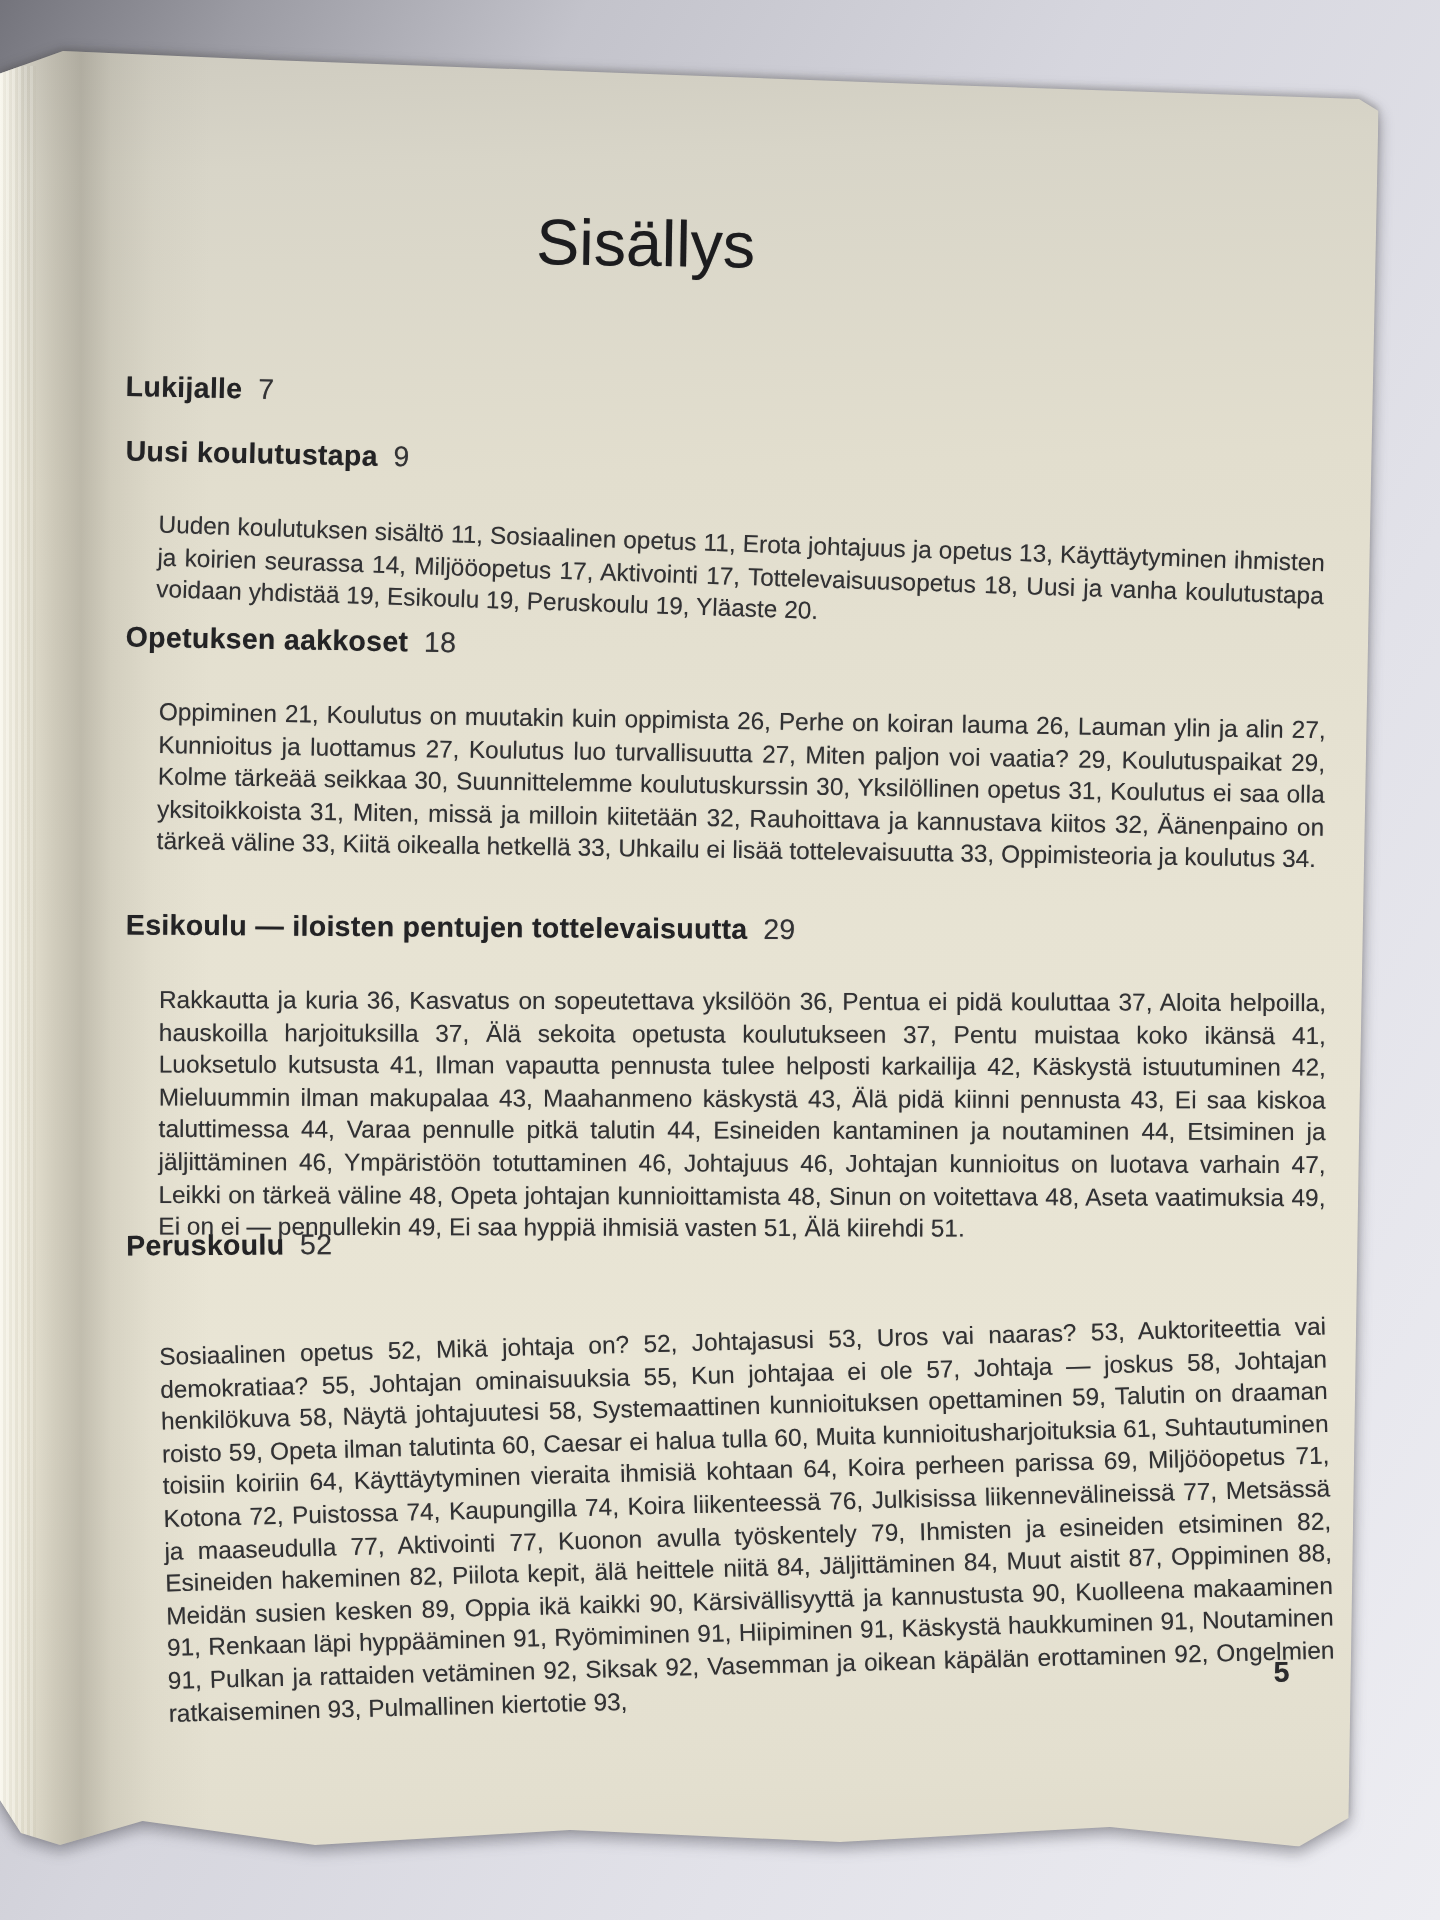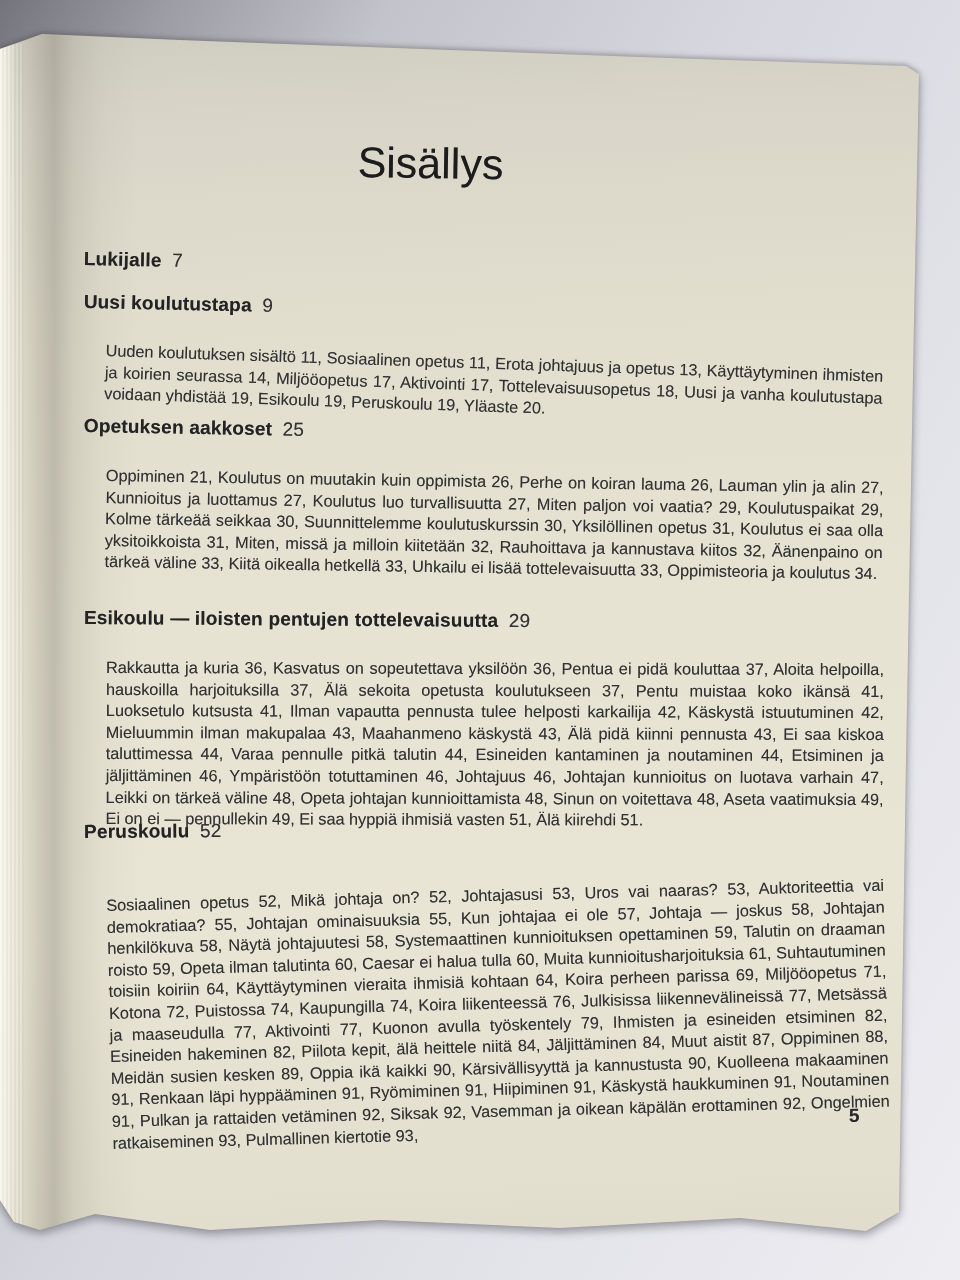--- a/index.html
+++ b/index.html
@@ -74,21 +74,21 @@
     </div>
 
     <div class="blk heading h-uusi">
       <span class="h">Uusi koulutustapa</span>
       <span class="num">9</span>
     </div>
     <p class="blk para p-uusi">Uuden koulutuksen sisältö 11, Sosiaalinen opetus 11, Erota johtajuus ja opetus 13, Käyttäytyminen ihmisten ja koirien seurassa 14, Miljööopetus 17, Aktivointi 17, Tottelevaisuusopetus 18, Uusi ja vanha koulutustapa voidaan yhdistää 19, Esikoulu 19, Peruskoulu 19, Yläaste 20.</p>
 
     <div class="blk heading h-opetuksen">
       <span class="h">Opetuksen aakkoset</span>
-      <span class="num">25</span>
+      <span class="num">18</span>
     </div>
     <p class="blk para p-opetuksen">Oppiminen 21, Koulutus on muutakin kuin oppimista 26, Perhe on koiran lauma 26, Lauman ylin ja alin 27, Kunnioitus ja luottamus 27, Koulutus luo turvallisuutta 27, Miten paljon voi vaatia? 29, Koulutuspaikat 29, Kolme tärkeää seikkaa 30, Suunnittelemme koulutuskurssin 30, Yksilöllinen opetus 31, Koulutus ei saa olla yksitoikkoista 31, Miten, missä ja milloin kiitetään 32, Rauhoittava ja kannustava kiitos 32, Äänenpaino on tärkeä väline 33, Kiitä oikealla hetkellä 33, Uhkailu ei lisää tottelevaisuutta 33, Oppimisteoria ja koulutus 34.</p>
 
     <div class="blk heading h-esikoulu">
       <span class="h">Esikoulu — iloisten pentujen tottelevaisuutta</span>
       <span class="num">29</span>
     </div>
     <p class="blk para p-esikoulu">Rakkautta ja kuria 36, Kasvatus on sopeutettava yksilöön 36, Pentua ei pidä kouluttaa 37, Aloita helpoilla, hauskoilla harjoituksilla 37, Älä sekoita opetusta koulutukseen 37, Pentu muistaa koko ikänsä 41, Luoksetulo kutsusta 41, Ilman vapautta pennusta tulee helposti karkailija 42, Käskystä istuutuminen 42, Mieluummin ilman makupalaa 43, Maahanmeno käskystä 43, Älä pidä kiinni pennusta 43, Ei saa kiskoa taluttimessa 44, Varaa pennulle pitkä talutin 44, Esineiden kantaminen ja noutaminen 44, Etsiminen ja jäljittäminen 46, Ympäristöön totuttaminen 46, Johtajuus 46, Johtajan kunnioitus on luotava varhain 47, Leikki on tärkeä väline 48, Opeta johtajan kunnioittamista 48, Sinun on voitettava 48, Aseta vaatimuksia 49, Ei on ei — pennullekin 49, Ei saa hyppiä ihmisiä vasten 51, Älä kiirehdi 51.</p>
 
     <div class="blk heading h-peruskoulu">

